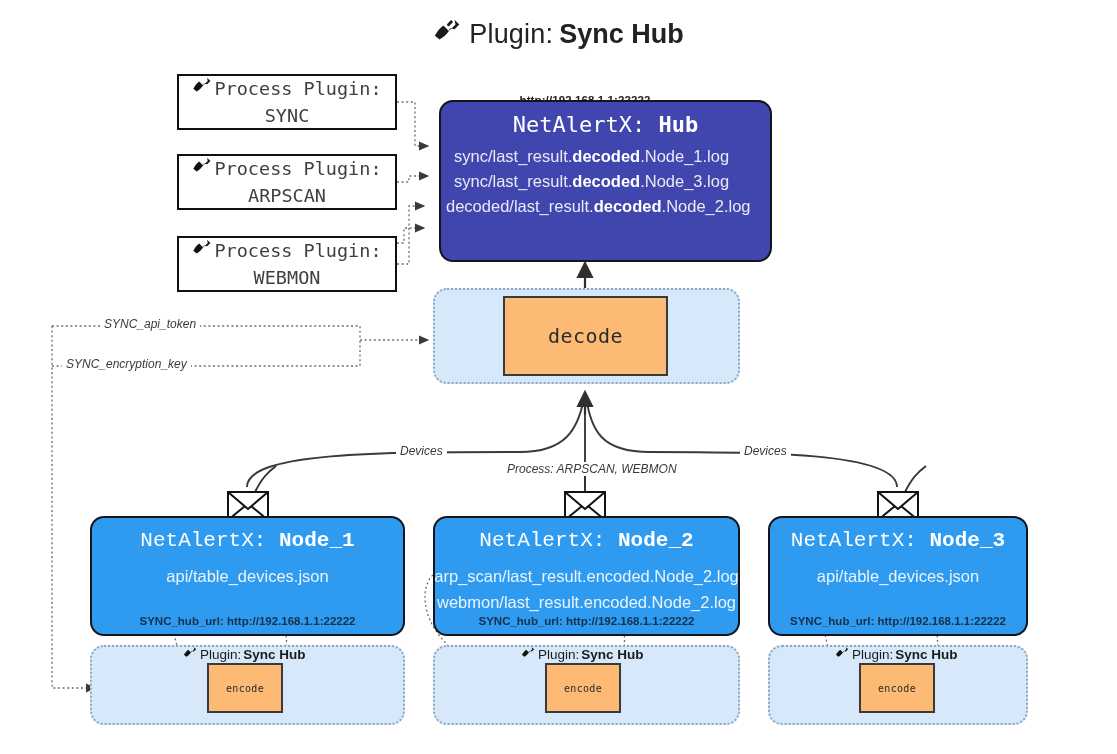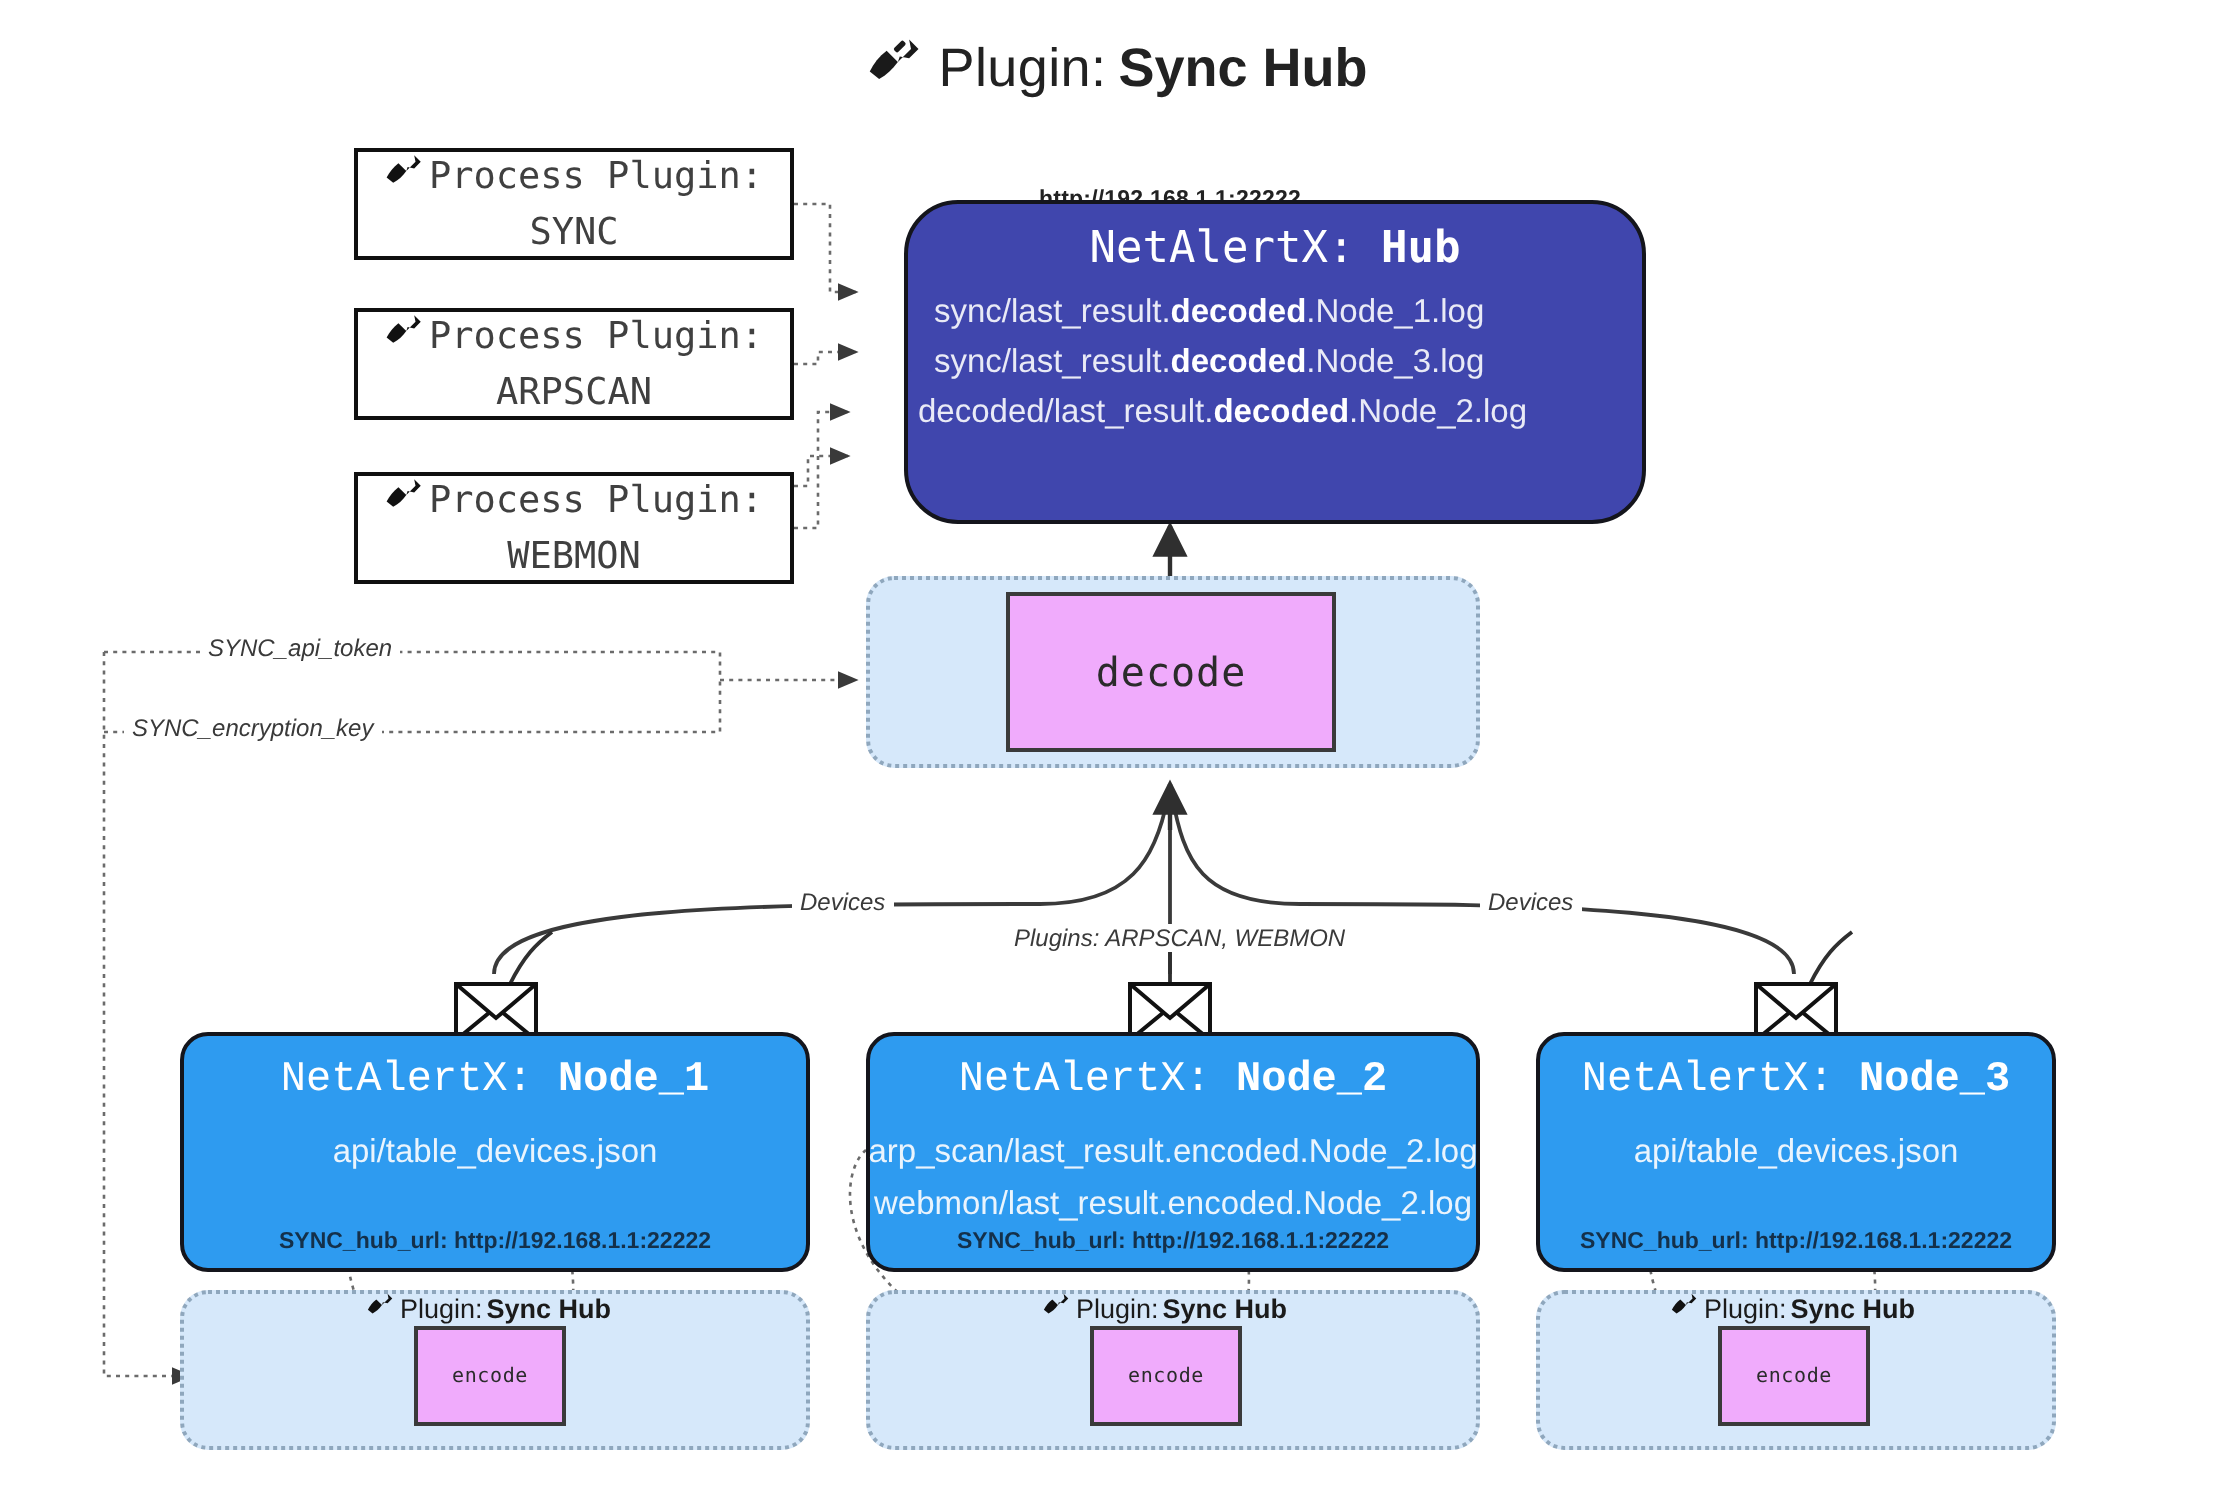--- a/index.html
+++ b/index.html
@@ -53,21 +53,21 @@
     position:absolute;font-size:11.5px;color:#222;font-weight:bold;letter-spacing:.1px;
     text-align:center;
   }
 
   .region{
     position:absolute;background:#d6e8fa;border:2px dotted #8fa7bd;border-radius:14px;
     box-sizing:border-box;
   }
 
   .white-box{
-    position:absolute;background:#f0abfc;border:2.5px solid #3a3a3a;box-sizing:border-box;
+    position:absolute;background:#fdba74;border:2.5px solid #3a3a3a;box-sizing:border-box;
     display:flex;align-items:center;justify-content:center;
     font-family:"DejaVu Sans Mono","Liberation Mono",monospace;color:#2b2b2b;
   }
   .decode-box{font-size:20px;letter-spacing:.5px;}
   .encode-box{font-size:10px;letter-spacing:.3px;}
 
   .node-box{
     position:absolute;background:#2e9bf0;border:2.5px solid #14151c;border-radius:14px;
     box-sizing:border-box;display:flex;flex-direction:column;align-items:center;
     padding-top:11px;
@@ -222,21 +222,21 @@
           <path d="M17 16 L24 9 L23 4 L28 9 L23 14 L18 13 z" fill="#111"></path>
         </svg>
       </span>
       <span>Process Plugin:</span>
     </div>
     <div>WEBMON</div>
   </div>
 
   <div class="url-label" style="left:485px;top:94px;width:200px;">http://192.168.1.1:22222</div>
 
-  <div class="box hub-box" style="left:452px;top:100px;width:371px;height:162px;border-radius:27px;">
+  <div class="box hub-box" style="left:439px;top:100px;width:333px;height:162px;">
     <div class="hub-title">
       <span>NetAlertX:</span>
       <b>Hub</b>
     </div>
     <div class="hub-line indent">
       <span>sync/last_result.</span><b>decoded</b><span>.Node_1.log</span>
     </div>
     <div class="hub-line indent">
       <span>sync/last_result.</span><b>decoded</b><span>.Node_3.log</span>
     </div>
@@ -246,21 +246,21 @@
   </div>
 
   <div class="region" style="left:433px;top:288px;width:307px;height:96px;"></div>
   <div class="white-box decode-box" style="left:503px;top:296px;width:165px;height:80px;">decode</div>
 
   <div class="edge-label" style="left:100px;top:317px;">SYNC_api_token</div>
   <div class="edge-label" style="left:62px;top:357px;">SYNC_encryption_key</div>
 
   <div class="edge-label" style="left:396px;top:444px;">Devices</div>
   <div class="edge-label" style="left:740px;top:444px;">Devices</div>
-  <div class="edge-label" style="left:503px;top:462px;">Plugins: ARPSCAN, WEBMON</div>
+  <div class="edge-label" style="left:503px;top:462px;">Process: ARPSCAN, WEBMON</div>
 
   <div class="node-box" style="left:90px;top:516px;width:315px;height:120px;">
     <div class="node-title">
       <span>NetAlertX:</span>
       <b>Node_1</b>
     </div>
     <div class="node-line">api/table_devices.json</div>
     <div class="node-url">SYNC_hub_url: http://192.168.1.1:22222</div>
   </div>
 

